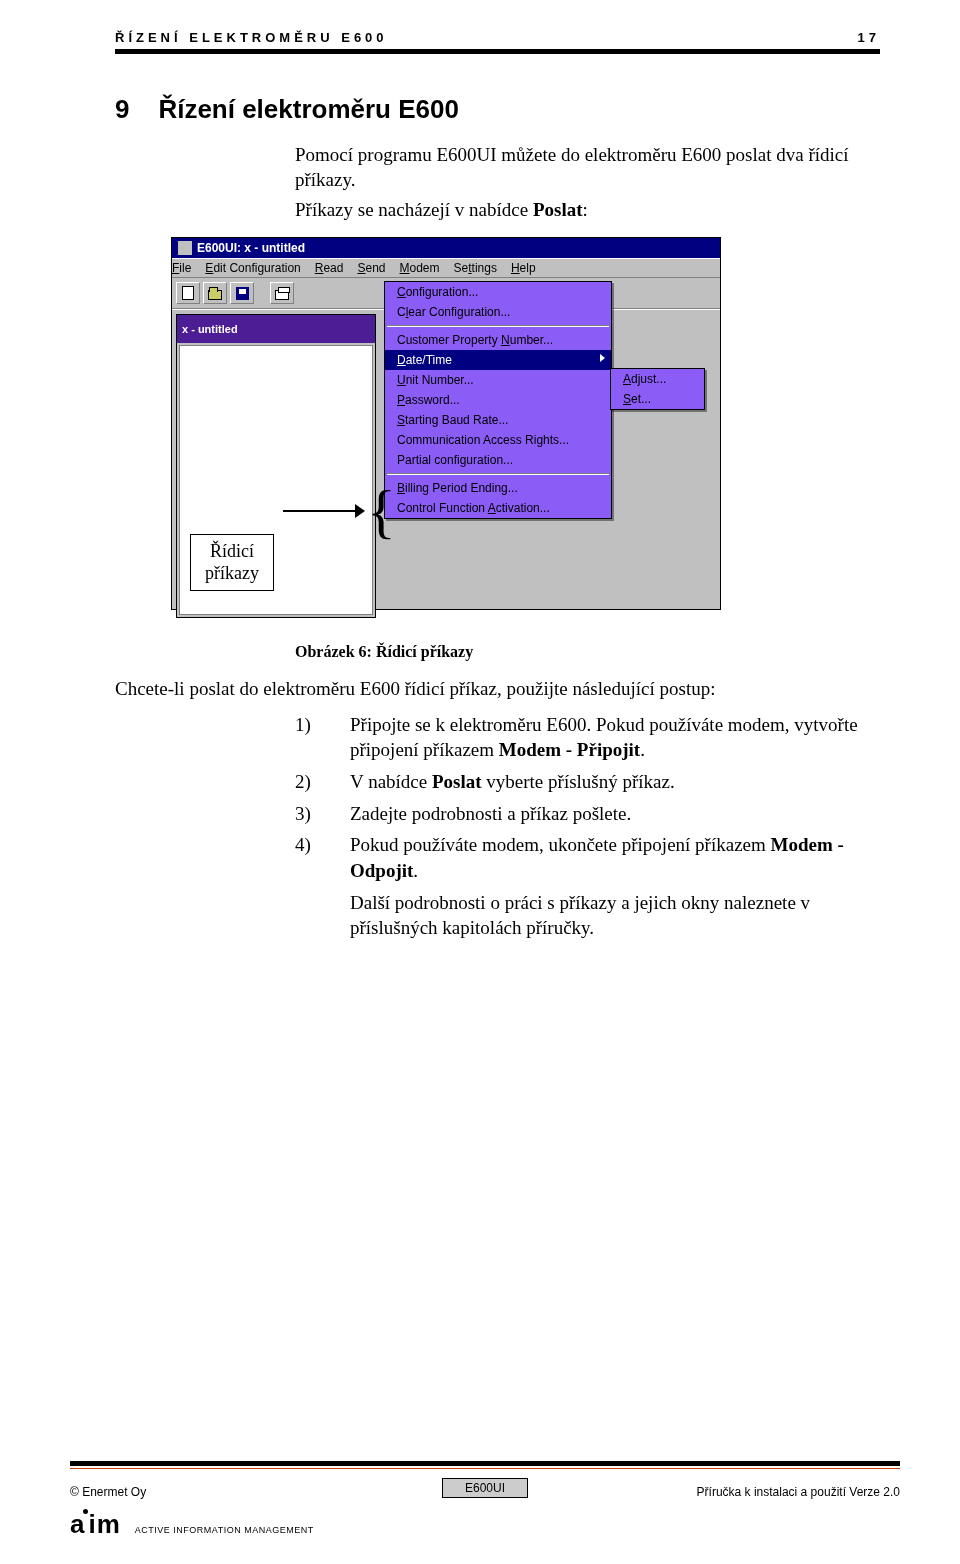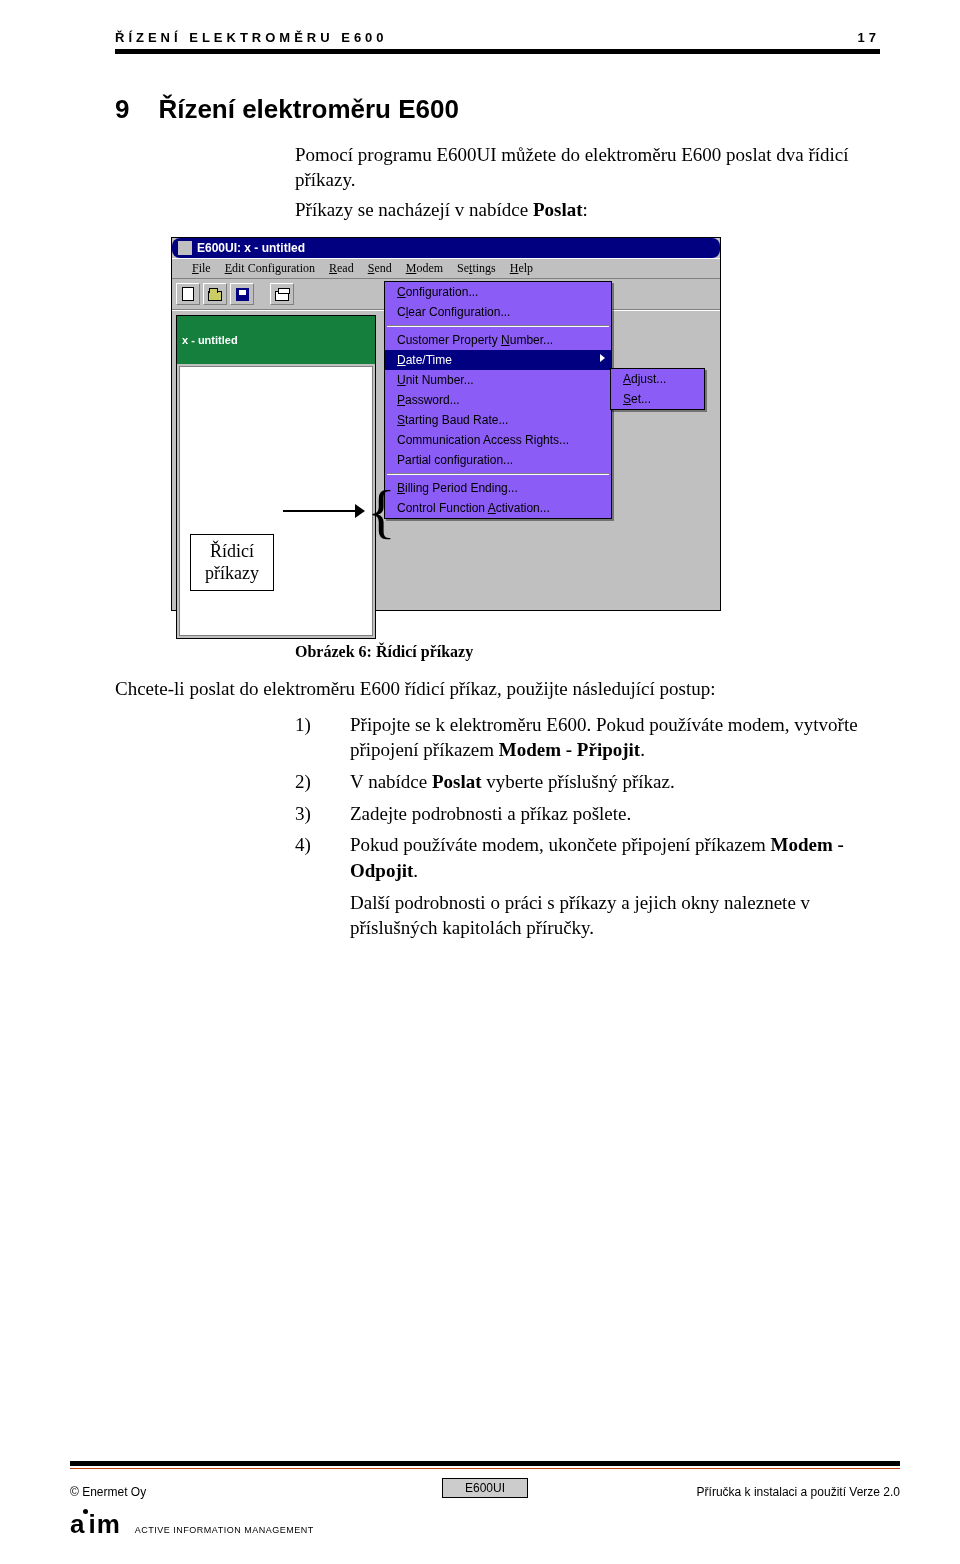--- a/index.html
+++ b/index.html
@@ -134,35 +134,33 @@
   }
   .titlebar {
     background: #000080;
     color: #fff;
     padding: 3px 6px;
     font-weight: bold;
     font-size: 12px;
     display: flex;
     align-items: center;
     gap: 5px;
-    border-radius: 8px;
   }
   .titlebar .sysicon {
     width: 14px; height: 14px;
     background: #c0c0c0;
     display: inline-block;
   }
   .menubar {
     background: #c0c0c0;
-    padding: 2px 20px;
+    padding: 2px 0;
     border-top: 1px solid #fff;
     border-bottom: 1px solid #808080;
     display: flex;
     gap: 14px;
-    font-family: Liberation Serif, serif;
   }
   .menubar span { cursor: default; }
   .menubar .u { text-decoration: underline; }
   .toolbar {
     background: #c0c0c0;
     padding: 4px;
     border-bottom: 1px solid #808080;
     display: flex;
     gap: 3px;
   }
@@ -191,23 +189,23 @@
     position: relative;
   }
   .inner-win {
     position: absolute;
     left: 4px; top: 4px;
     width: 200px;
     border: 1px solid #000;
     background: #c0c0c0;
   }
   .inner-title {
-    background: #15803d;
+    background: #4c1d95;
     color: #fff;
-    padding: 18px 5px;
+    padding: 8px 5px;
     font-weight: bold;
     font-size: 11px;
   }
   .inner-client {
     height: 270px;
     background: #fff;
     border: 1px solid #808080;
     margin: 2px;
   }
 

